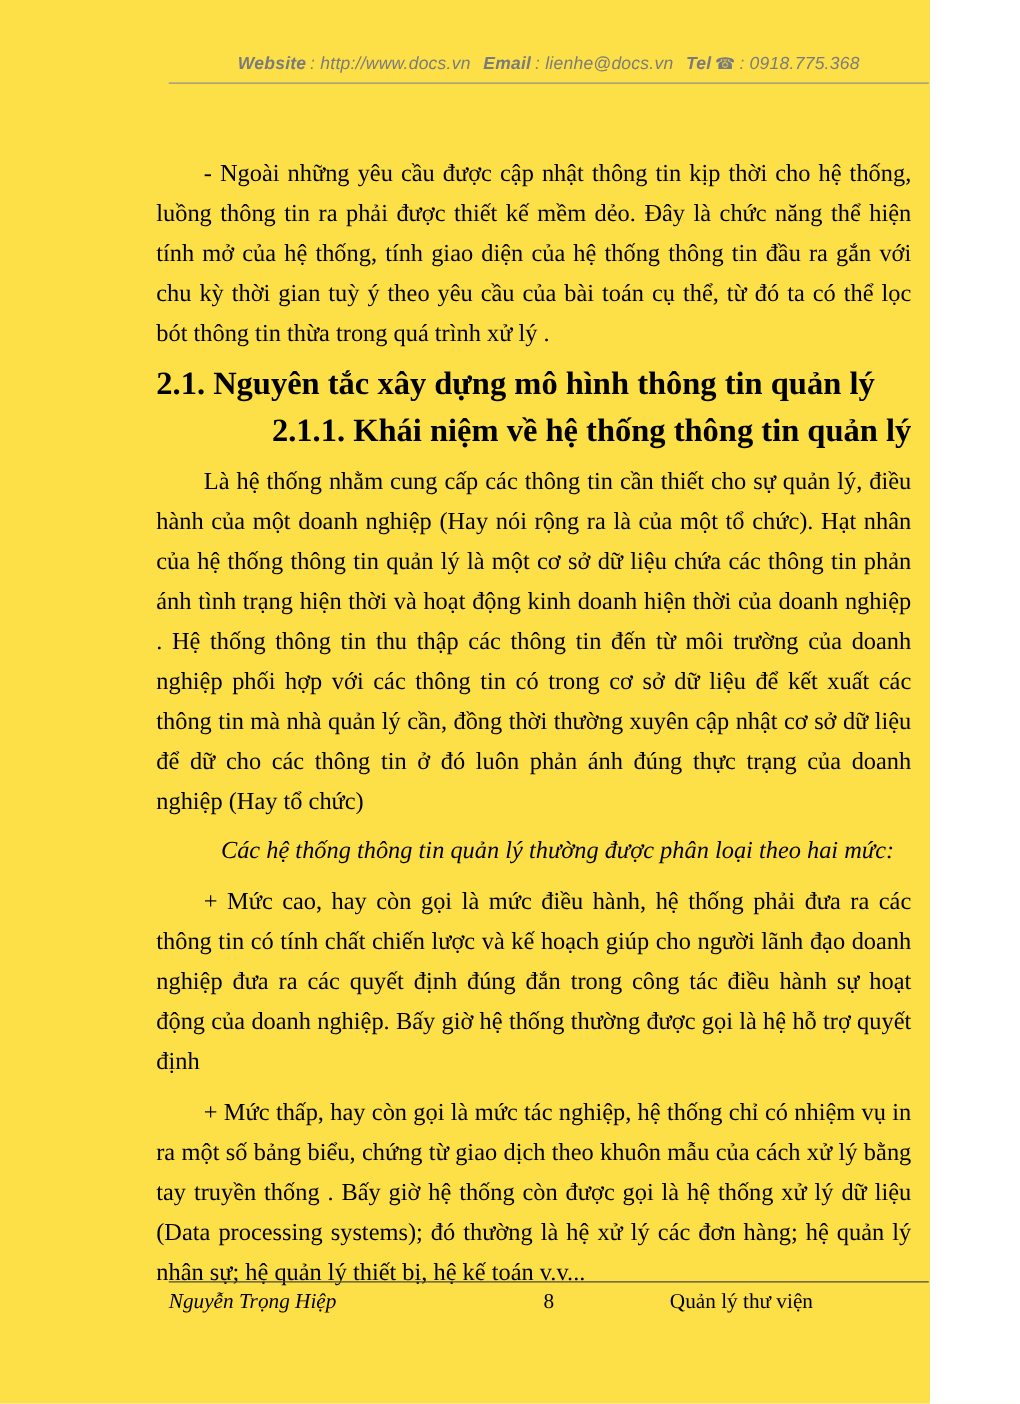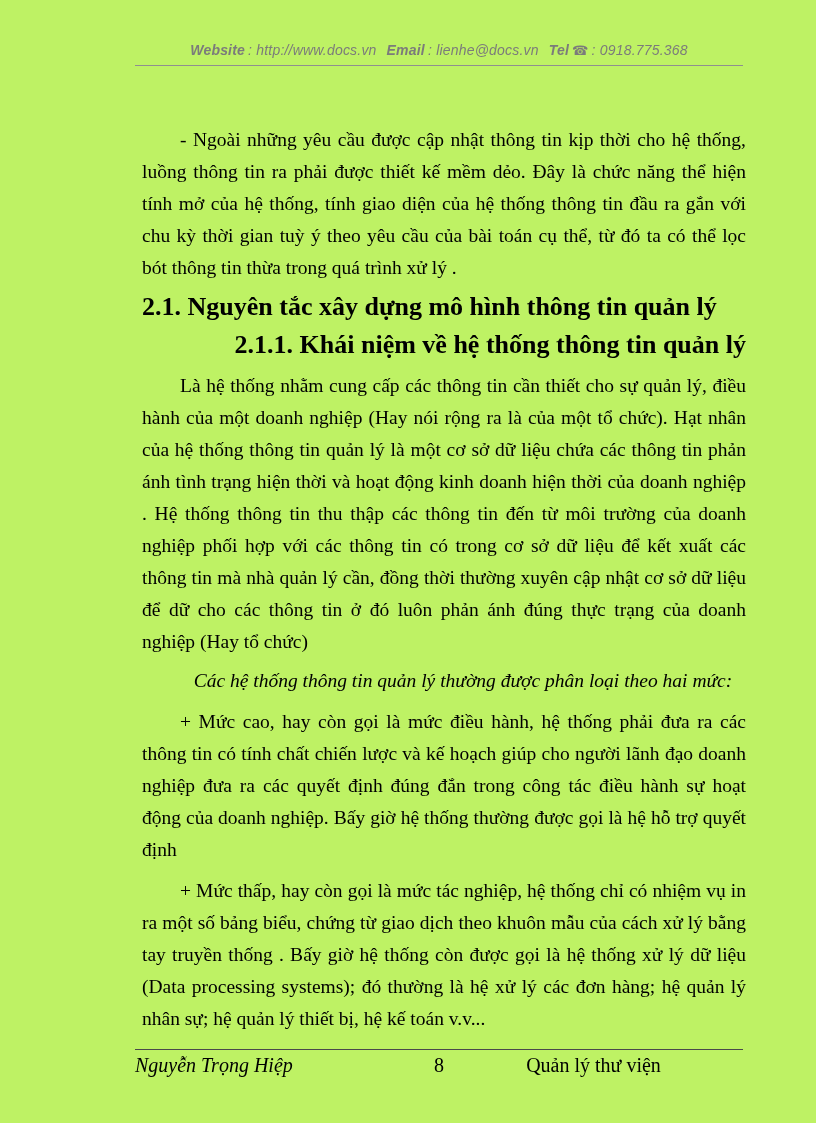--- a/index.html
+++ b/index.html
@@ -2,23 +2,23 @@
 <html><head>
 <meta charset="utf-8">
 <style>
   html, body {
     margin: 0;
     padding: 0;
     background: #ffffff;
   }
   .page {
     position: relative;
-    width: 816px;
+    width: 744px;
     height: 1123px;
-    background: #bef264;
+    background: #fde047;
     overflow: hidden;
     font-family: "Liberation Serif", "DejaVu Serif", serif;
     color: #000000;
   }
 
   
   .page-header {
     position: absolute;
     top: 42px;
     left: 135px;
@@ -34,21 +34,21 @@
     white-space: nowrap;
   }
   .page-header .lbl { font-weight: bold; }
   .page-header .gap { display: inline-block; width: 10px; }
   .phone-glyph { font-style: normal; font-size: 13px; }
 
   
   .content {
     position: absolute;
     top: 124px;
-    left: 142px;
+    left: 125px;
     width: 604px;
     font-size: 19.5px;
     line-height: 32px;
   }
   .para {
     margin: 9px 0 0 0;
     text-align: justify;
     text-indent: 38px;
   }
   .para.first { margin-top: 0; }
@@ -63,28 +63,28 @@
   .classify-line {
     margin: 7px 0 0 0;
     font-style: italic;
     text-indent: 38px;
     text-align: center;
   }
 
   
   .page-footer {
     position: absolute;
-    top: 1049px;
+    top: 1025px;
     left: 135px;
     width: 608px;
     border-top: 1px solid #4a4a4a;
     padding-top: 3px;
     display: flex;
     align-items: baseline;
-    font-size: 20px;
+    font-size: 17px;
     line-height: 24px;
   }
   .footer-author {
     flex: 1;
     text-align: left;
     font-style: italic;
   }
   .footer-page {
     flex: 0 0 auto;
     text-align: center;

